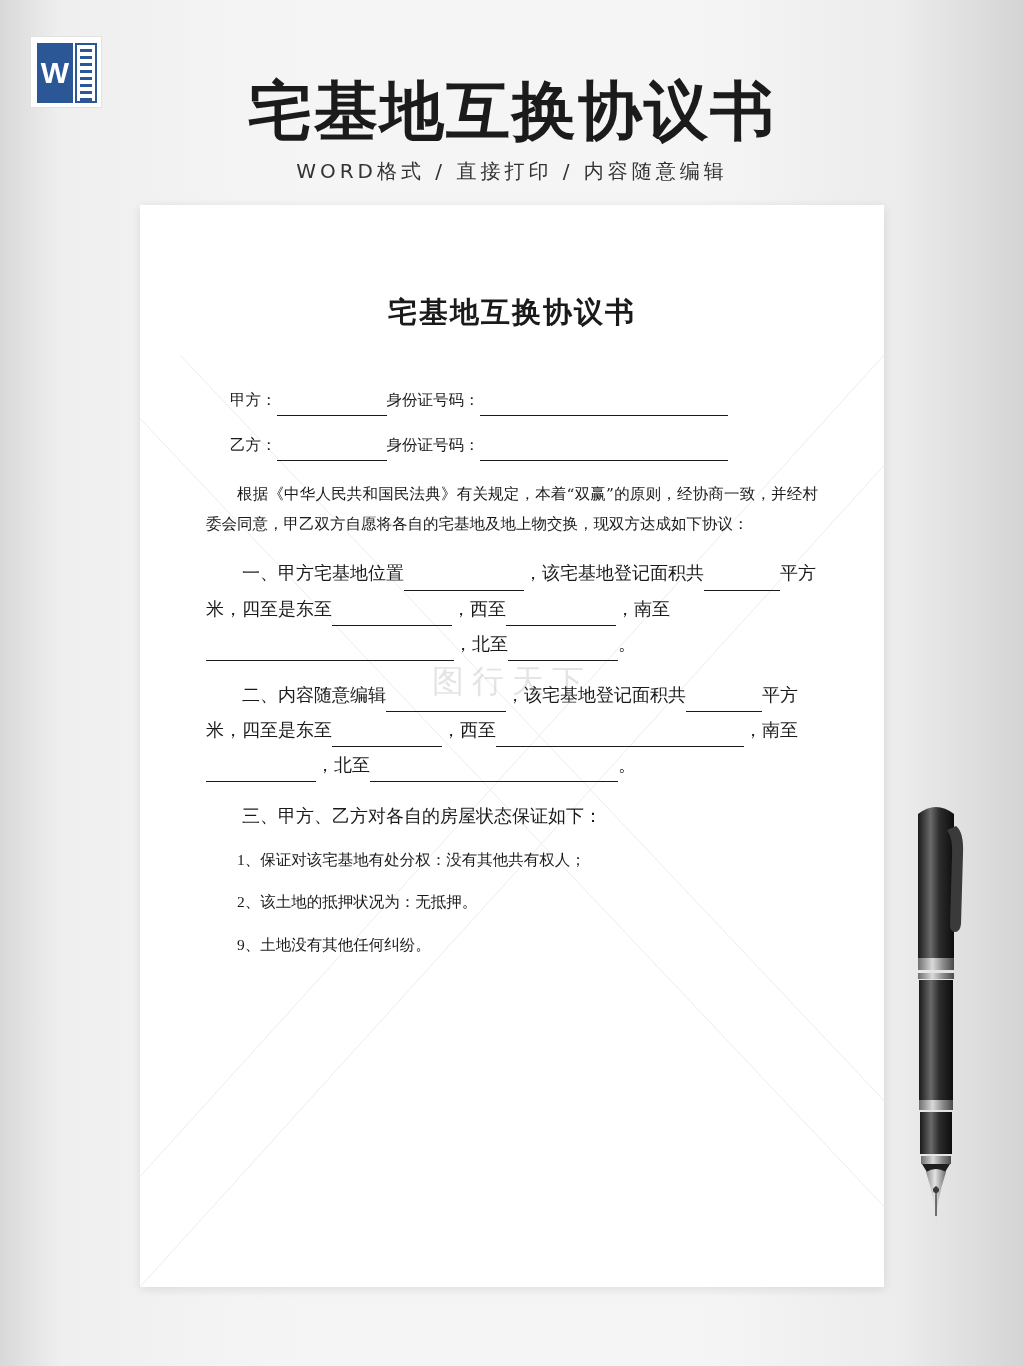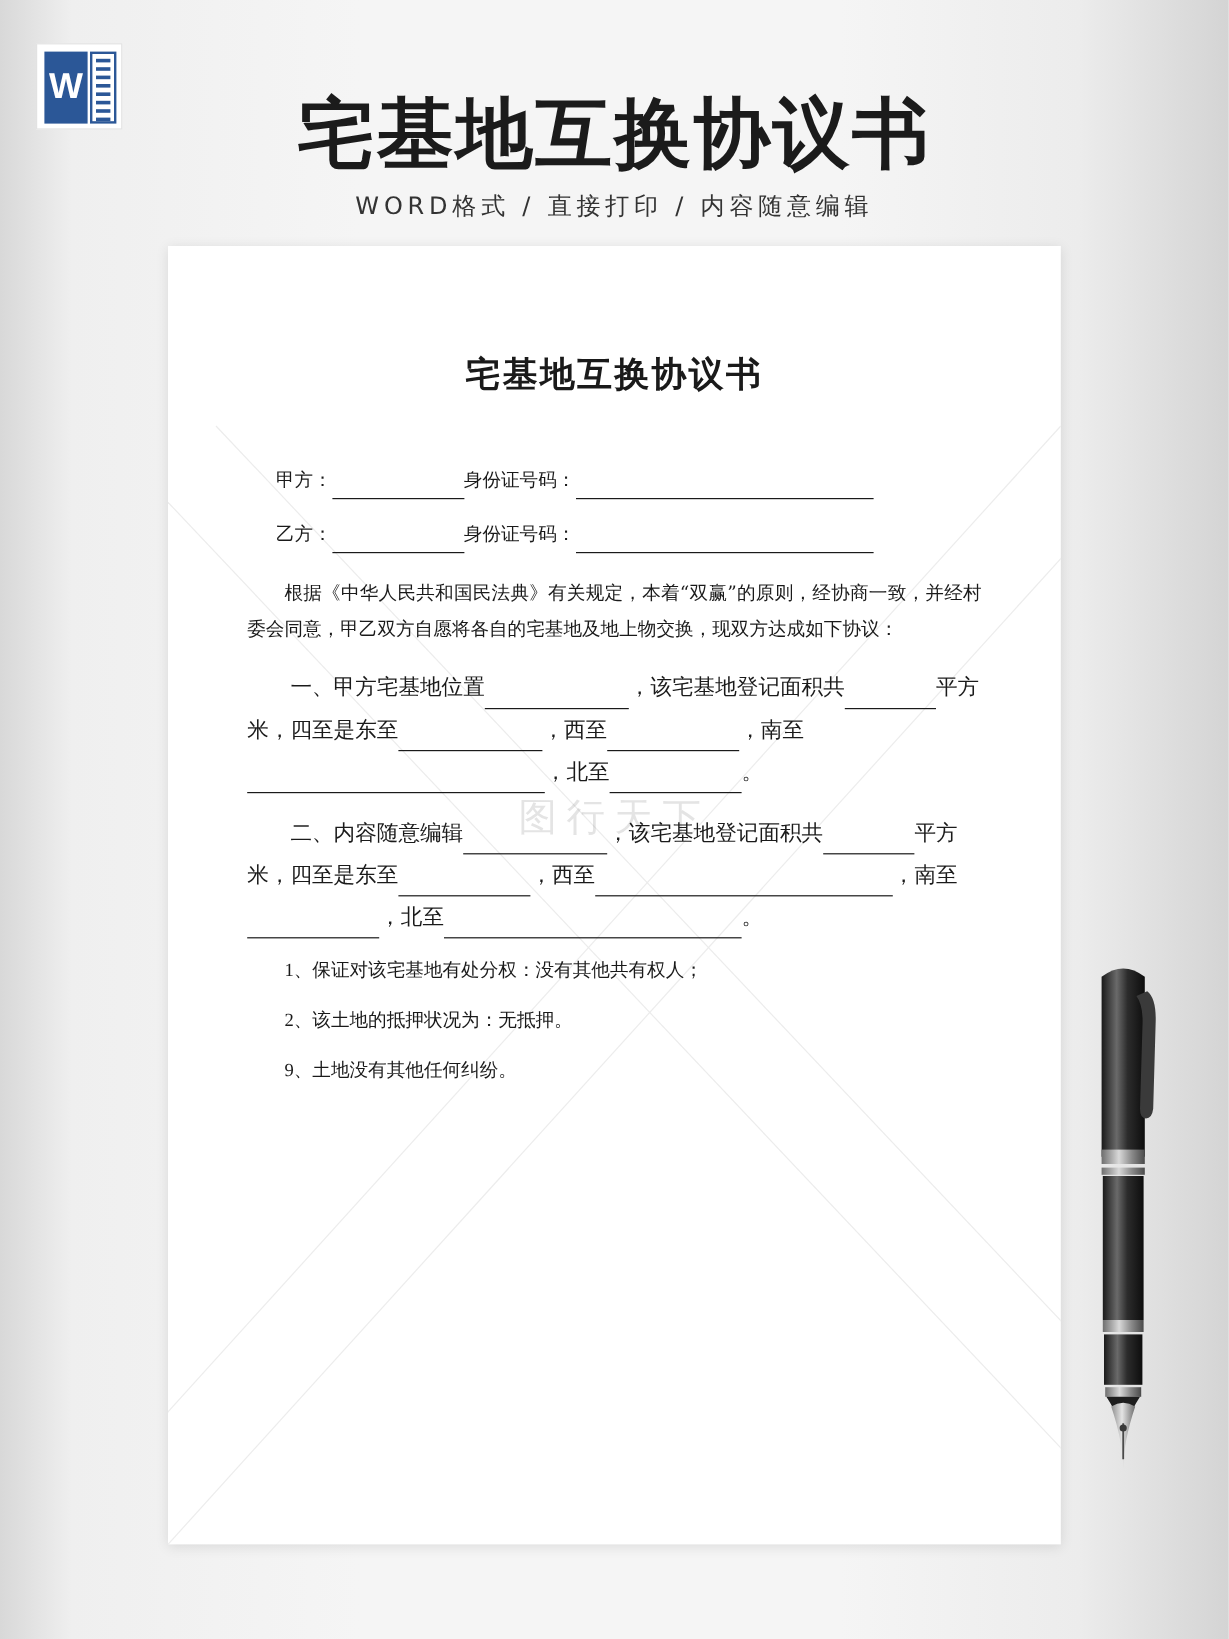--- a/index.html
+++ b/index.html
@@ -235,20 +235,21 @@
     <div class="para" style="margin-top:18px;">根据《中华人民共和国民法典》有关规定，本着“双赢”的原则，经协商一致，并经村委会同意，甲乙双方自愿将各自的宅基地及地上物交换，现双方达成如下协议：</div>
 
     <div class="clause">
       <span>一、甲方宅基地位置</span><span class="blank b-xl"></span><span>，该宅基地登记面积共</span><span class="blank b-sm"></span><span>平方米，四至是东至</span><span class="blank b-xl"></span><span>，西至</span><span class="blank b-md"></span><span>，南至</span><span class="blank b-lg"></span><span>，北至</span><span class="blank b-md"></span><span>。</span>
     </div>
 
     <div class="clause">
       <span>二、内容随意编辑</span><span class="blank b-xl"></span><span>，该宅基地登记面积共</span><span class="blank b-sm"></span><span>平方米，四至是东至</span><span class="blank b-md"></span><span>，西至</span><span class="blank b-lg"></span><span>，南至</span><span class="blank b-md"></span><span>，北至</span><span class="blank b-lg"></span><span>。</span>
     </div>
 
+    <div class="clause">三、甲方、乙方对各自的房屋状态保证如下：</div>
 
     <div class="sub-item">1、保证对该宅基地有处分权：没有其他共有权人；</div>
     <div class="sub-item">2、该土地的抵押状况为：无抵押。</div>
     <div class="sub-item">9、土地没有其他任何纠纷。</div>
   </div>
 </div>
 
 <svg class="pen" viewBox="0 0 80 440">
   <defs>
     <linearGradient id="penBody" x1="0" y1="0" x2="1" y2="0">

